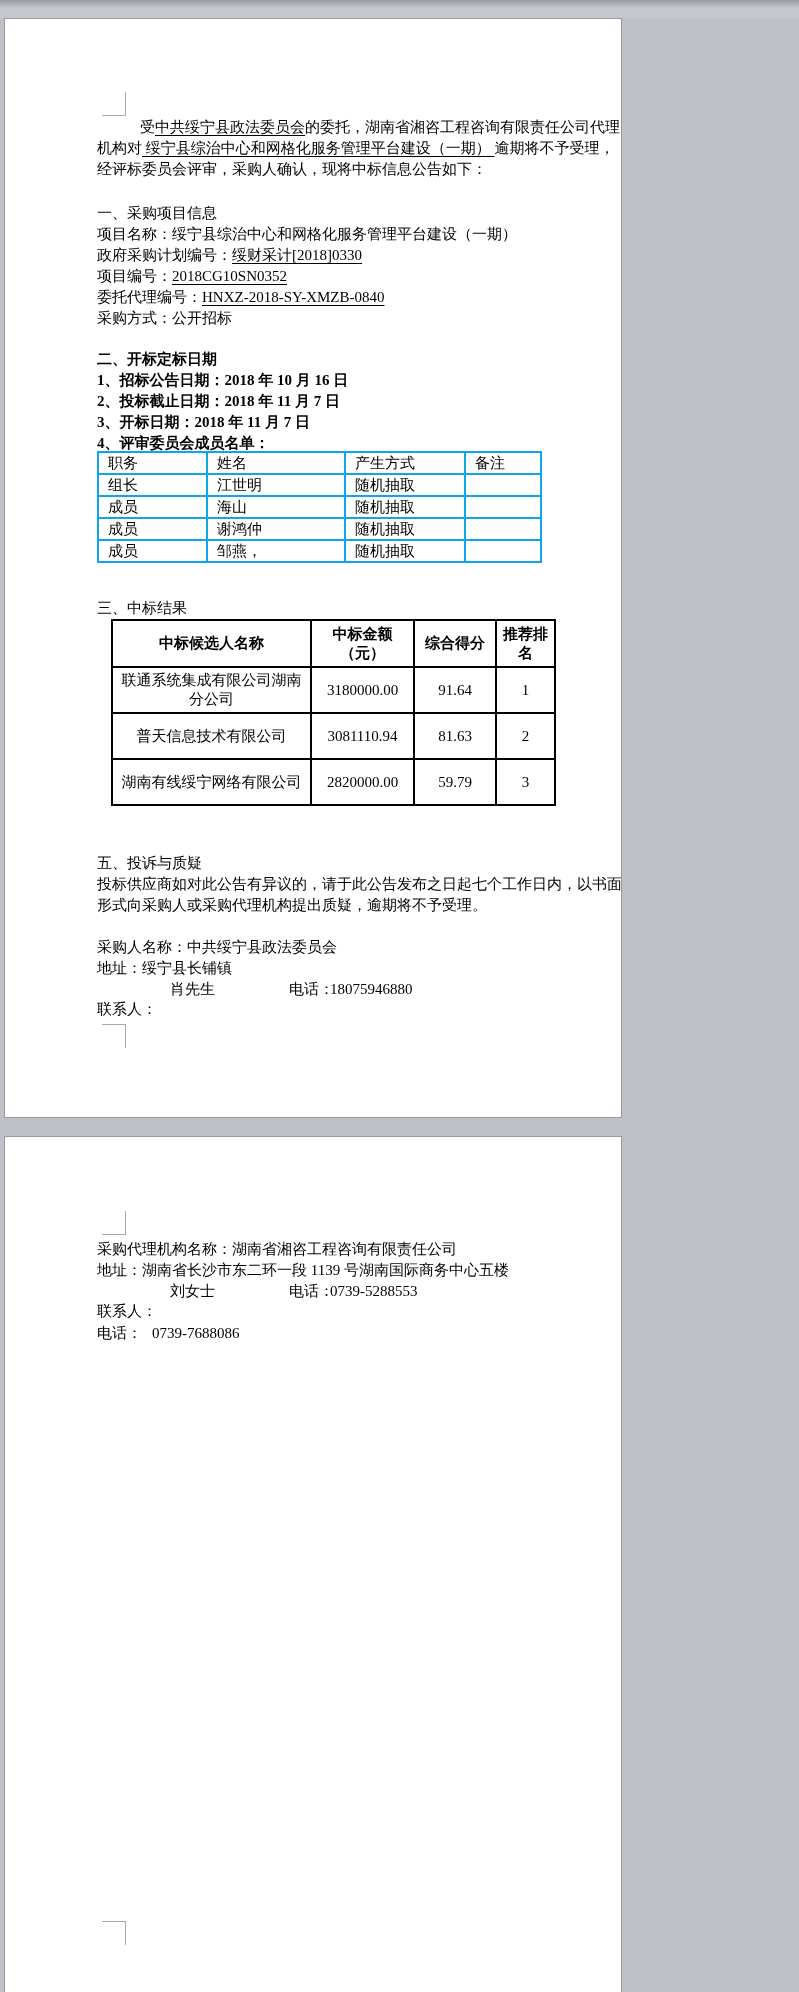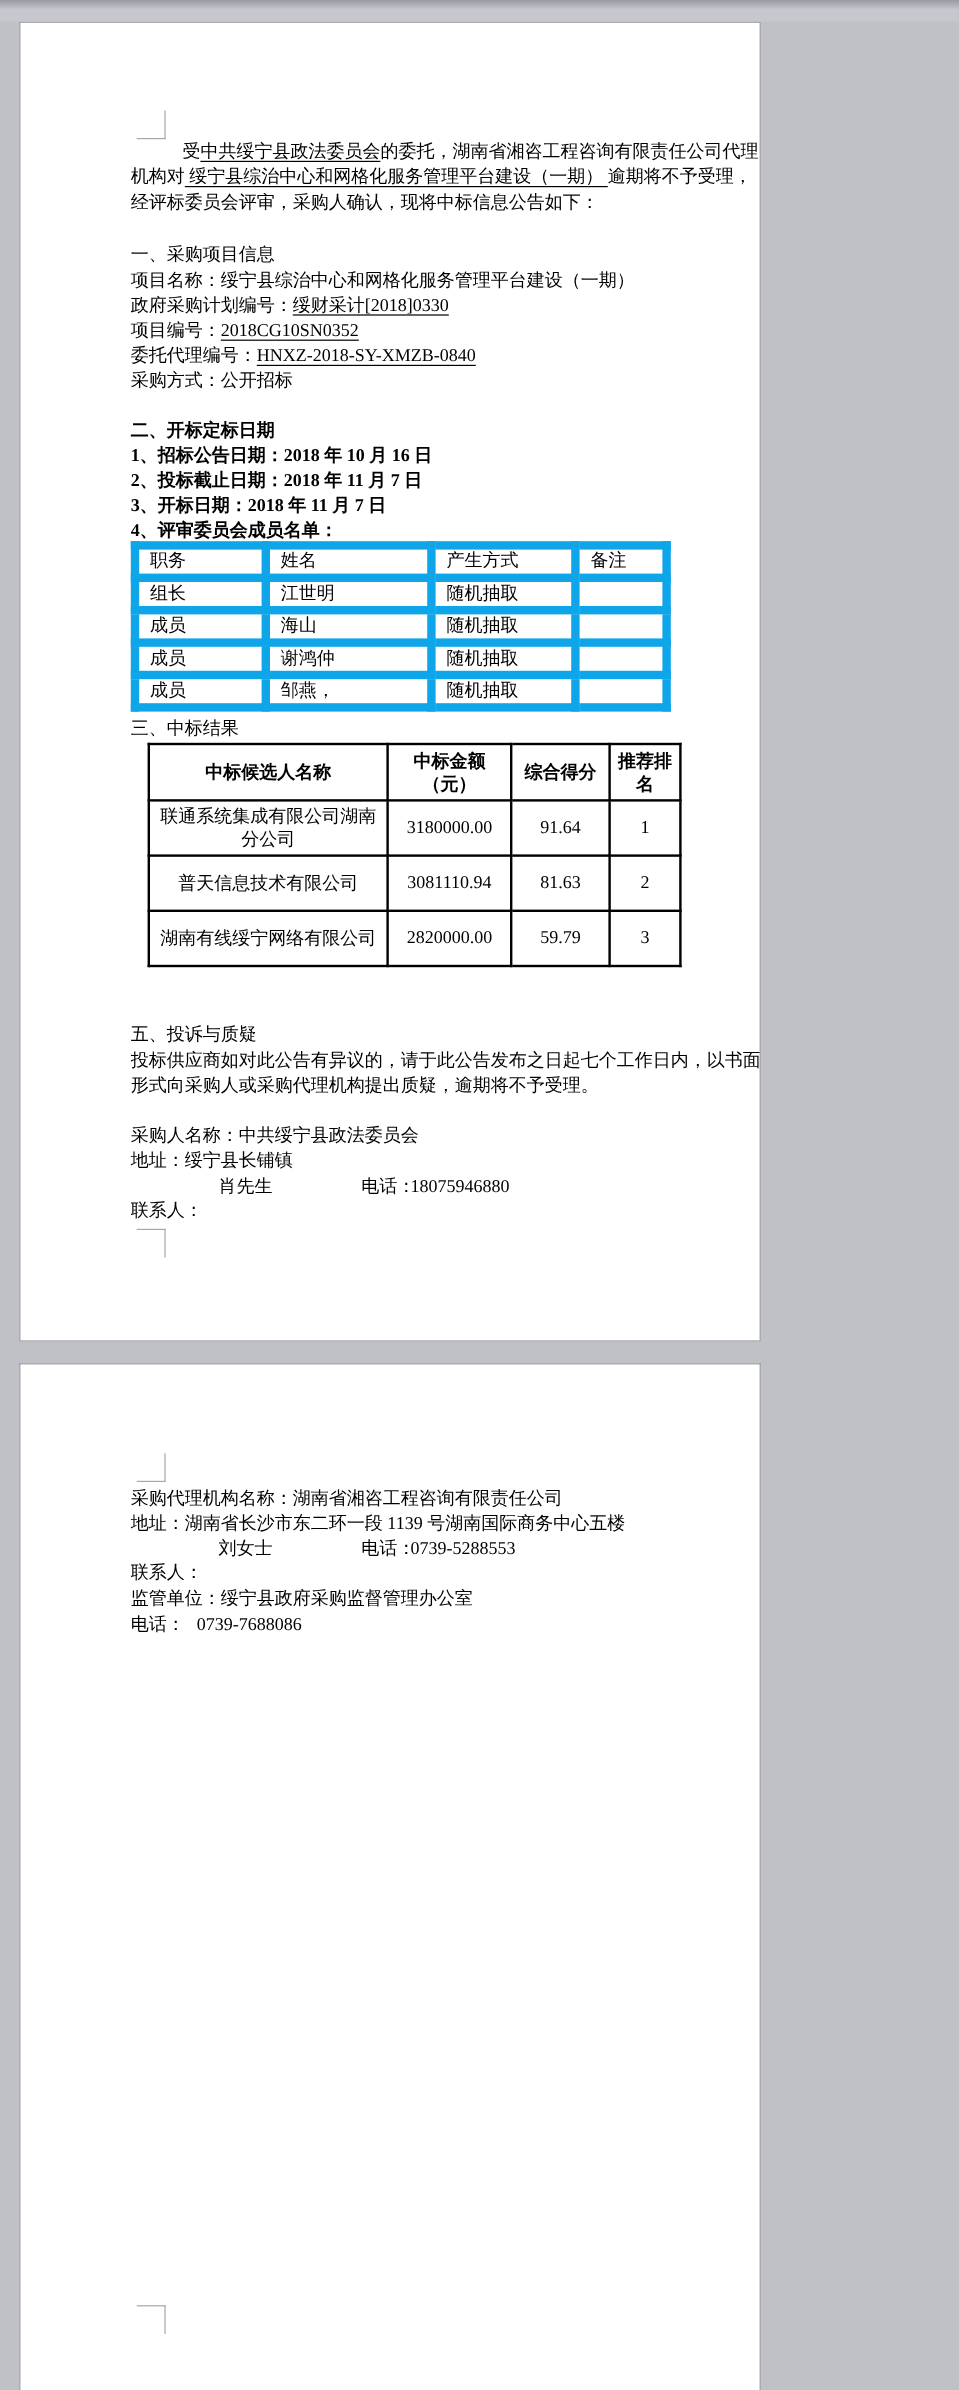--- a/index.html
+++ b/index.html
@@ -4,39 +4,39 @@
 <style>
   html,body{margin:0;padding:0;}
   body{
     width:799px;height:1992px;position:relative;overflow:hidden;
     background:#bfc1c7;
     font-family:"Liberation Serif","DejaVu Serif",serif;
     color:#000;
   }
   .topband{position:absolute;left:0;top:0;width:799px;height:18px;
     background:linear-gradient(#989aa2,#c6c8ce 45%,#c6c8ce);}
-  .page{position:absolute;left:16px;width:618px;background:#ffffff;
+  .page{position:absolute;left:4px;width:618px;background:#ffffff;
     border:1px solid #97999f;box-sizing:border-box;overflow:hidden;}
   #page1{top:18px;height:1100px;}
   #page2{top:1136px;height:856px;border-bottom:none;padding-left:40px;}
   .blk{position:absolute;left:92px;width:660px;font-size:15px;line-height:21px;white-space:nowrap;}
   .line{height:21px;}
   .indent{padding-left:43px;}
   u, .u{text-decoration:underline;text-underline-offset:3px;}
   
   .cmark{position:absolute;width:23px;height:23px;}
   .cm-tl{border-right:1px solid #a6a8ad;border-bottom:1px solid #a6a8ad;}
   .cm-tr{border-left:1px solid #a6a8ad;border-bottom:1px solid #a6a8ad;}
   .cm-bl{border-right:1px solid #a6a8ad;border-top:1px solid #a6a8ad;}
   .cm-br{border-left:1px solid #a6a8ad;border-top:1px solid #a6a8ad;}
   
   table{border-collapse:collapse;}
   #committee-table{position:absolute;left:92px;top:432px;width:443px;table-layout:fixed;}
   #committee-table th,#committee-table td{
-    border:7px solid #0ea5e9;font-weight:normal;text-align:left;
+    border:2px solid #0ea5e9;font-weight:normal;text-align:left;
     font-size:15px;padding:0 9px;height:20px;line-height:18px;overflow:hidden;}
   #committee-table col:nth-child(1){width:109px;}
   #committee-table col:nth-child(2){width:138px;}
   #committee-table col:nth-child(3){width:120px;}
   #committee-table col:nth-child(4){width:76px;}
   
   #results-table{position:absolute;left:106px;top:600px;width:443px;table-layout:fixed;}
   #results-table th,#results-table td{
     border:2px solid #000;text-align:center;font-size:15px;overflow:hidden;padding:0 3px;}
   #results-table th{font-weight:bold;height:45px;}
@@ -203,19 +203,18 @@
     <div class="line">地址：湖南省长沙市东二环一段 1139 号湖南国际商务中心五楼</div>
     <div class="contact">
       <span class="c-label">联系人：</span>
       <span class="c-name">刘女士</span>
       <span class="c-phlabel">电话：</span>
       <span class="c-phone">0739-5288553</span>
     </div>
   </div>
 
   <div class="blk" style="top:186px;">
-    <div class="line">监管单位：绥宁县政府采购监督管理办公室</div>
     <div class="line phline" style="position:relative;">
       <span class="p-label">电话：</span>
       <span class="p-value">0739-7688086</span>
     </div>
   </div>
 </div>
 
 </body></html>

